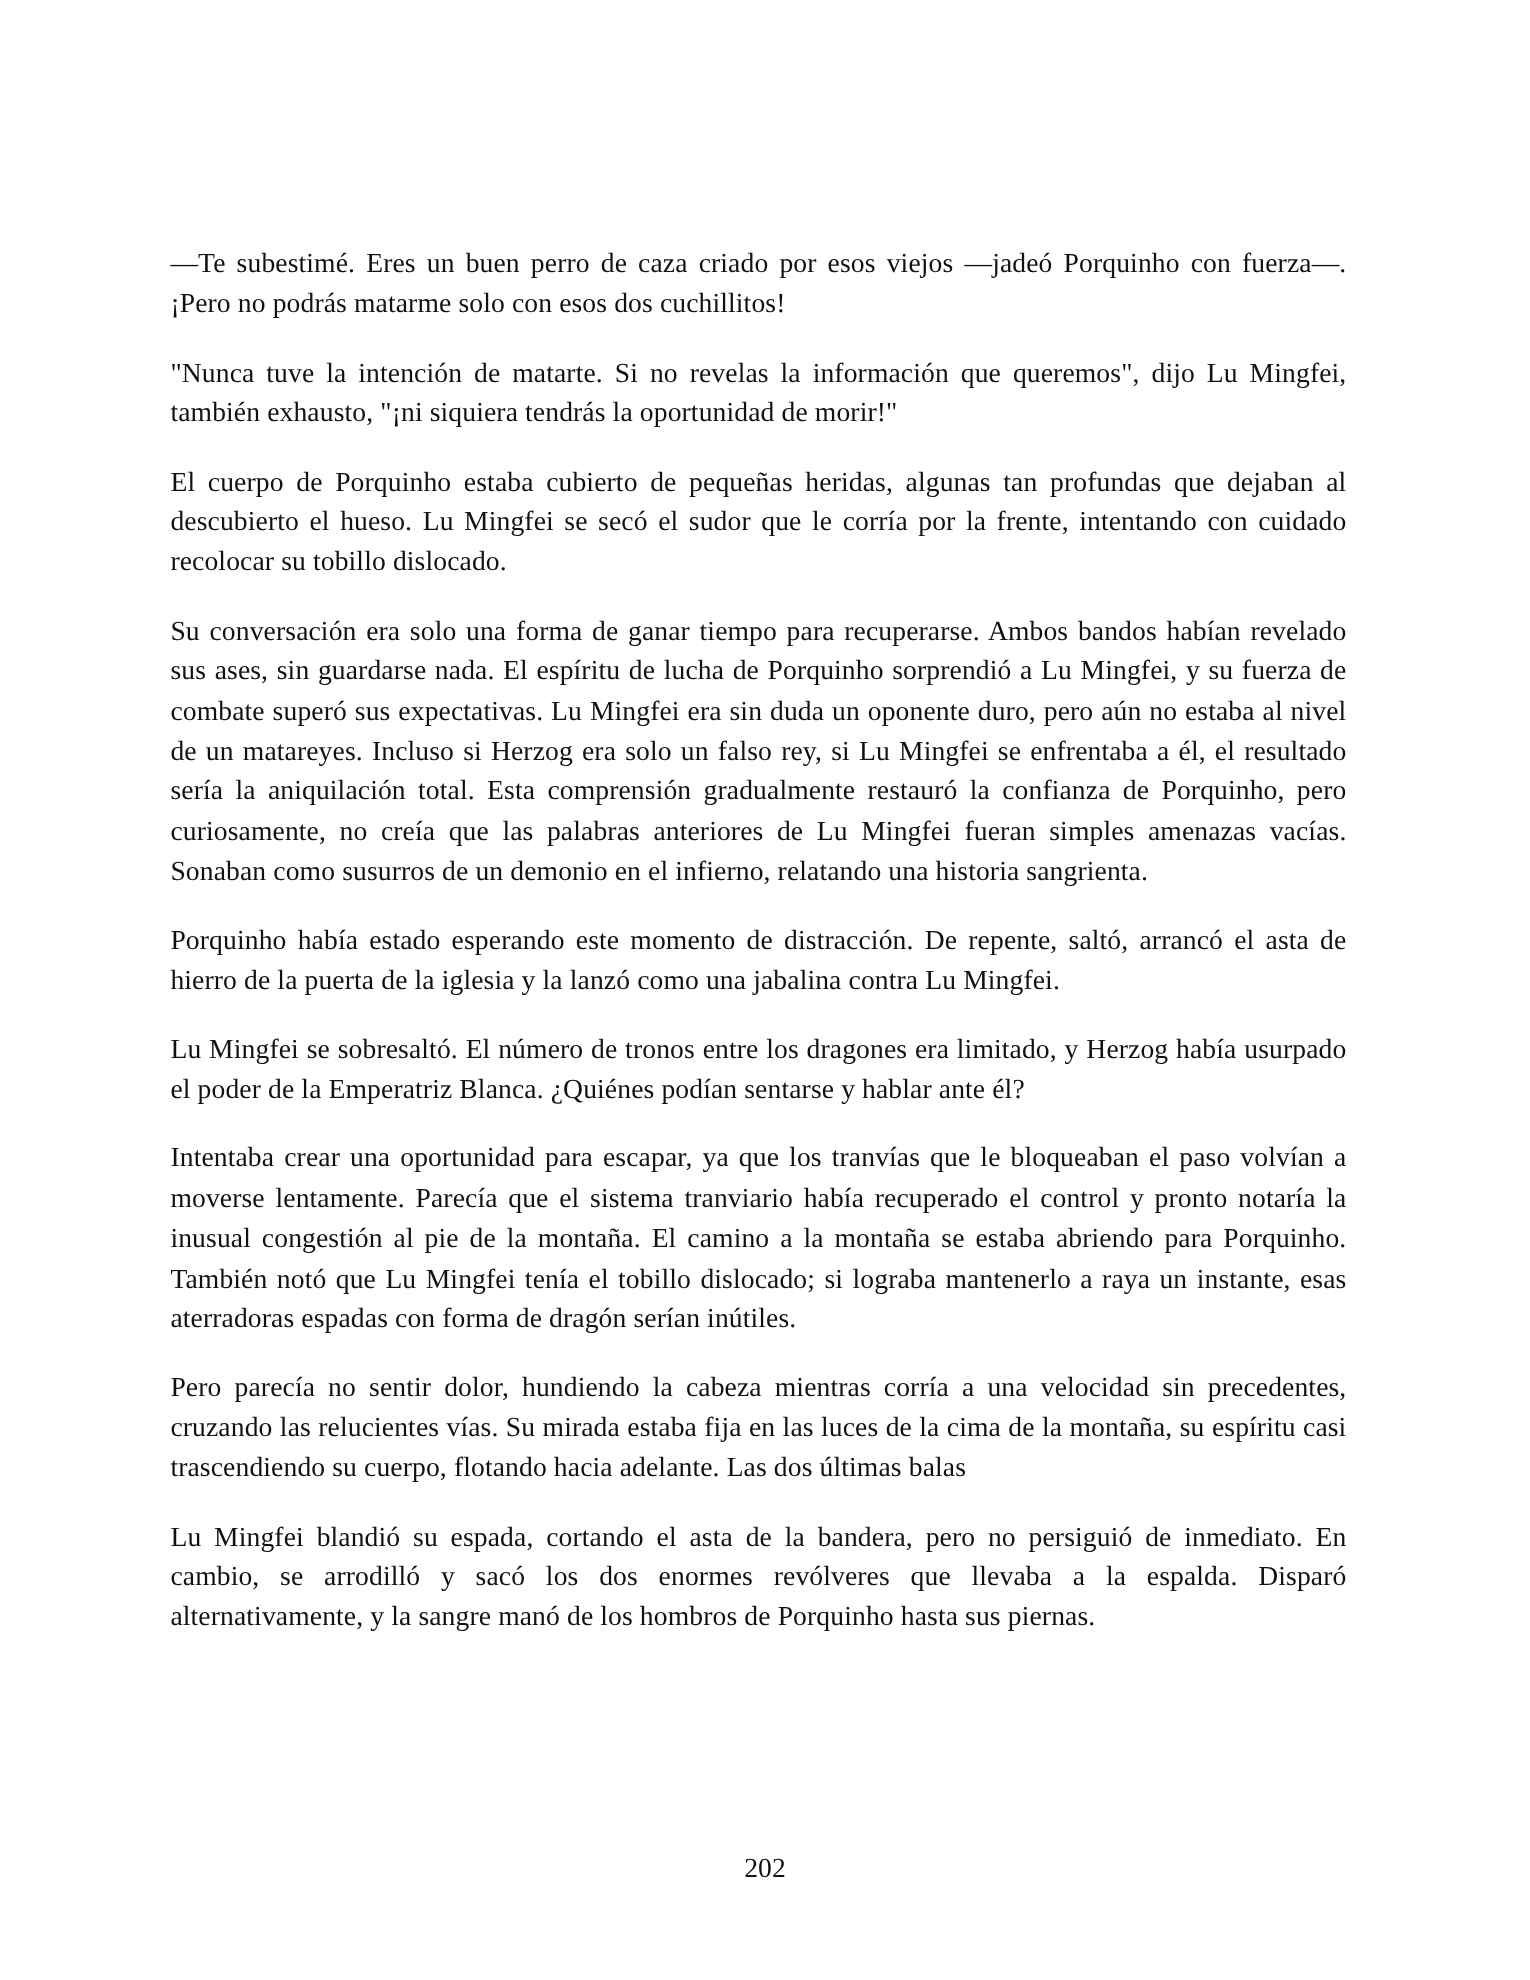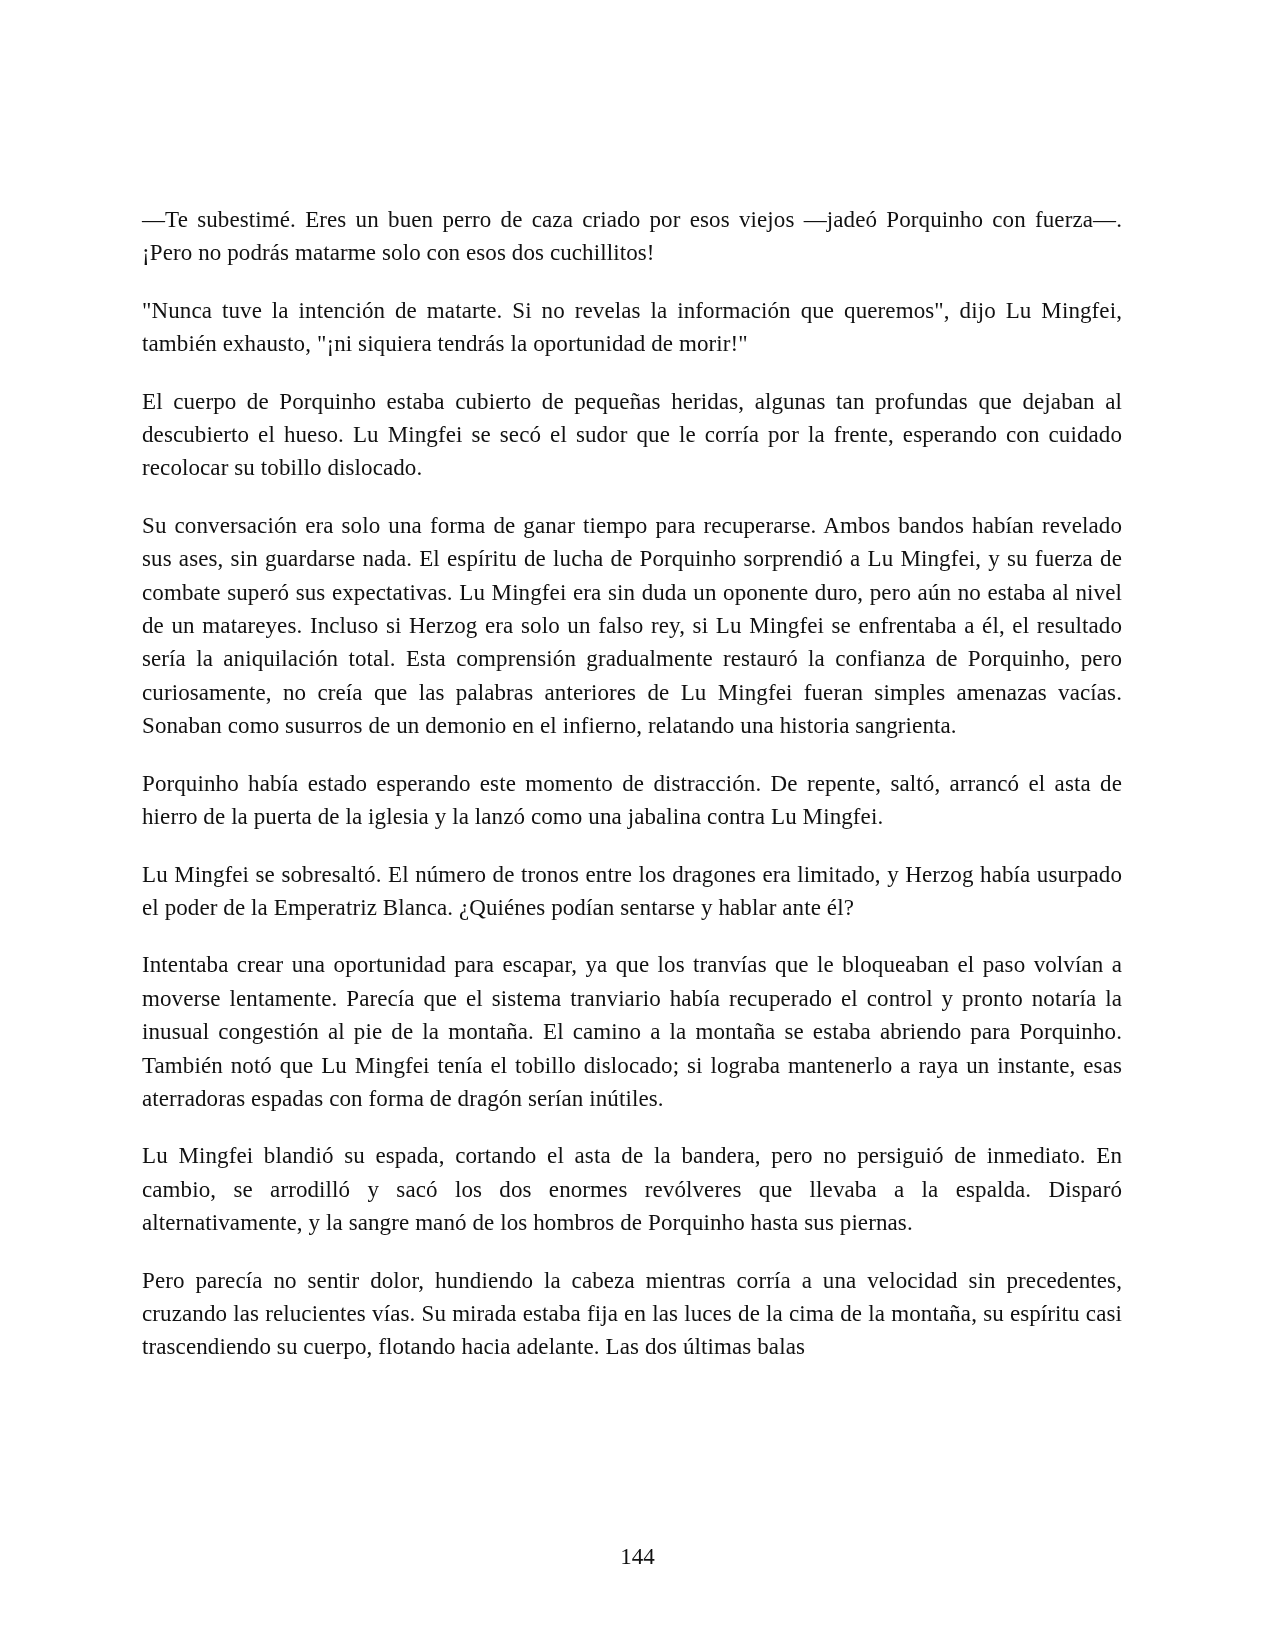--- a/index.html
+++ b/index.html
@@ -41,22 +41,22 @@
     color: #111111;
   }
 </style>
 </head>
 <body>
 
 <div class="page">
   <div class="text-block">
     <p>—Te subestimé. Eres un buen perro de caza criado por esos viejos —jadeó Porquinho con fuerza—. ¡Pero no podrás matarme solo con esos dos cuchillitos!</p>
     <p>"Nunca tuve la intención de matarte. Si no revelas la información que queremos", dijo Lu Mingfei, también exhausto, "¡ni siquiera tendrás la oportunidad de morir!"</p>
-    <p>El cuerpo de Porquinho estaba cubierto de pequeñas heridas, algunas tan profundas que dejaban al descubierto el hueso. Lu Mingfei se secó el sudor que le corría por la frente, esperando con cuidado recolocar su tobillo dislocado.</p>
+    <p>El cuerpo de Porquinho estaba cubierto de pequeñas heridas, algunas tan profundas que dejaban al descubierto el hueso. Lu Mingfei se secó el sudor que le corría por la frente, intentando con cuidado recolocar su tobillo dislocado.</p>
     <p>Su conversación era solo una forma de ganar tiempo para recuperarse. Ambos bandos habían revelado sus ases, sin guardarse nada. El espíritu de lucha de Porquinho sorprendió a Lu Mingfei, y su fuerza de combate superó sus expectativas. Lu Mingfei era sin duda un oponente duro, pero aún no estaba al nivel de un matareyes. Incluso si Herzog era solo un falso rey, si Lu Mingfei se enfrentaba a él, el resultado sería la aniquilación total. Esta comprensión gradualmente restauró la confianza de Porquinho, pero curiosamente, no creía que las palabras anteriores de Lu Mingfei fueran simples amenazas vacías. Sonaban como susurros de un demonio en el infierno, relatando una historia sangrienta.</p>
     <p>Porquinho había estado esperando este momento de distracción. De repente, saltó, arrancó el asta de hierro de la puerta de la iglesia y la lanzó como una jabalina contra Lu Mingfei.</p>
     <p>Lu Mingfei se sobresaltó. El número de tronos entre los dragones era limitado, y Herzog había usurpado el poder de la Emperatriz Blanca. ¿Quiénes podían sentarse y hablar ante él?</p>
     <p>Intentaba crear una oportunidad para escapar, ya que los tranvías que le bloqueaban el paso volvían a moverse lentamente. Parecía que el sistema tranviario había recuperado el control y pronto notaría la inusual congestión al pie de la montaña. El camino a la montaña se estaba abriendo para Porquinho. También notó que Lu Mingfei tenía el tobillo dislocado; si lograba mantenerlo a raya un instante, esas aterradoras espadas con forma de dragón serían inútiles.</p>
+    <p>Pero parecía no sentir dolor, hundiendo la cabeza mientras corría a una velocidad sin precedentes, cruzando las relucientes vías. Su mirada estaba fija en las luces de la cima de la montaña, su espíritu casi trascendiendo su cuerpo, flotando hacia adelante. Las dos últimas balas</p>
     <p>Lu Mingfei blandió su espada, cortando el asta de la bandera, pero no persiguió de inmediato. En cambio, se arrodilló y sacó los dos enormes revólveres que llevaba a la espalda. Disparó alternativamente, y la sangre manó de los hombros de Porquinho hasta sus piernas.</p>
-    <p>Pero parecía no sentir dolor, hundiendo la cabeza mientras corría a una velocidad sin precedentes, cruzando las relucientes vías. Su mirada estaba fija en las luces de la cima de la montaña, su espíritu casi trascendiendo su cuerpo, flotando hacia adelante. Las dos últimas balas</p>
   </div>
-  <div class="page-number">144</div>
+  <div class="page-number">202</div>
 </div>
 
 </body></html>

